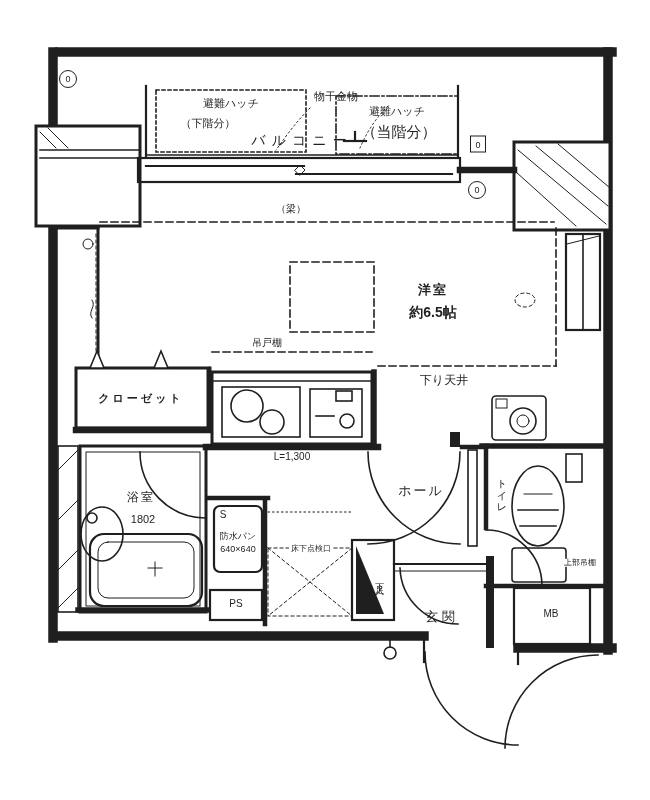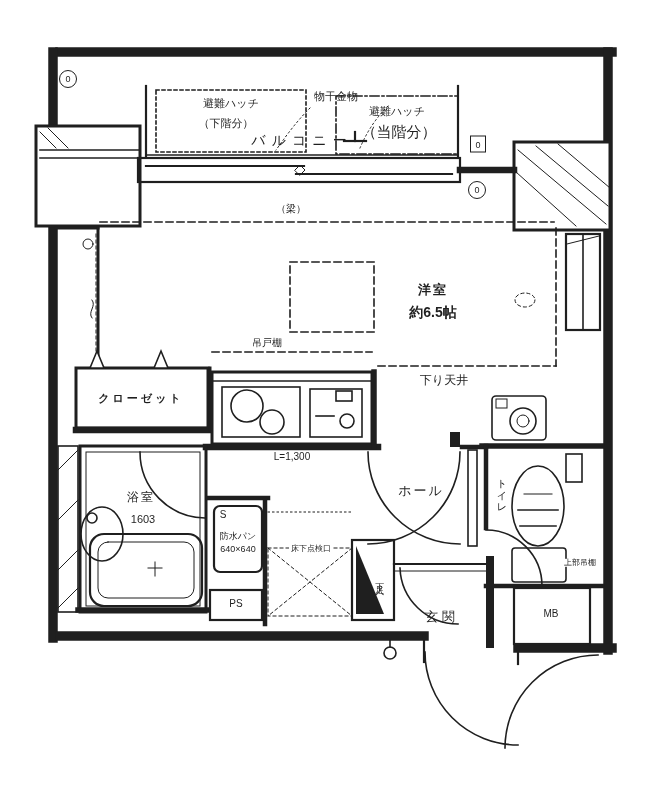--- a/index.html
+++ b/index.html
@@ -192,37 +192,37 @@
       <path class="w15" d="M425,652 A93,93 0 0 0 518,745"></path>
       <path class="w15" d="M505,748 A93,93 0 0 1 598,655"></path>
     </g>
 
     <g>
       <rect class="w2" x="514" y="588" width="76" height="56"></rect>
     </g>
   </svg>
 
   <div class="lbl" style="left:231px;top:104px;font-size:11px;">避難ハッチ</div>
-  <div class="lbl" style="left:226px;top:124px;font-size:11px;text-align:right;">（下階分）</div>
+  <div class="lbl" style="left:208px;top:124px;font-size:11px;text-align:right;">（下階分）</div>
   <div class="lbl" style="left:320px;top:97px;font-size:11px;padding-left:32px;">物干金物</div>
   <div class="lbl" style="left:397px;top:112px;font-size:11px;">避難ハッチ</div>
   <div class="lbl" style="left:399px;top:132px;font-size:15px;">（当階分）</div>
   <div class="lbl" style="left:302px;top:140px;font-size:14px;letter-spacing:6px;">バルコニー</div>
 
   <div class="lbl bgw" style="left:291px;top:209px;font-size:10px;">（梁）</div>
   <div class="lbl" style="left:433px;top:290px;font-size:13px;font-weight:bold;letter-spacing:2px;">洋室</div>
   <div class="lbl" style="left:433px;top:312px;font-size:14px;font-weight:bold;">約6.5帖</div>
   <div class="lbl bgw" style="left:267px;top:343px;font-size:10px;">吊戸棚</div>
   <div class="lbl bgw" style="left:444px;top:380px;font-size:12px;">下り天井</div>
 
   <div class="lbl" style="left:141px;top:399px;font-size:11px;letter-spacing:3px;font-weight:bold;">クローゼット</div>
   <div class="lbl" style="left:292px;top:457px;font-size:10px;">L=1,300</div>
 
   <div class="lbl" style="left:141px;top:497px;font-size:12px;letter-spacing:2px;">浴室</div>
-  <div class="lbl" style="left:143px;top:520px;font-size:11px;">1603</div>
+  <div class="lbl" style="left:143px;top:520px;font-size:11px;">1802</div>
 
   <div class="lbl" style="left:223px;top:515px;font-size:10px;">S</div>
   <div class="lbl" style="left:238px;top:537px;font-size:9px;">防水パン</div>
   <div class="lbl" style="left:238px;top:550px;font-size:9px;">640×640</div>
   <div class="lbl" style="left:236px;top:604px;font-size:10px;">PS</div>
 
   <div class="lbl bgw" style="left:311px;top:549px;font-size:8px;">床下点検口</div>
   <div class="lbl vert" style="left:379px;top:578px;font-size:9px;">下足入</div>
 
   <div class="lbl bgw" style="left:421px;top:491px;font-size:13px;letter-spacing:2px;text-align:center;">ホール</div>

